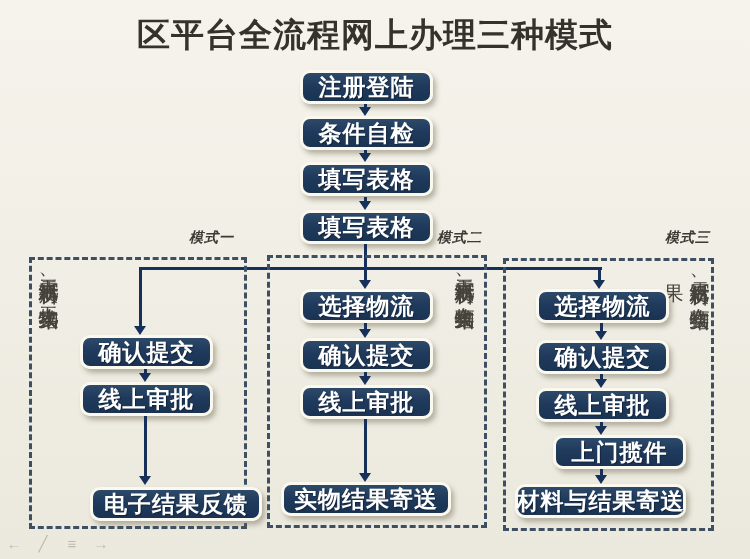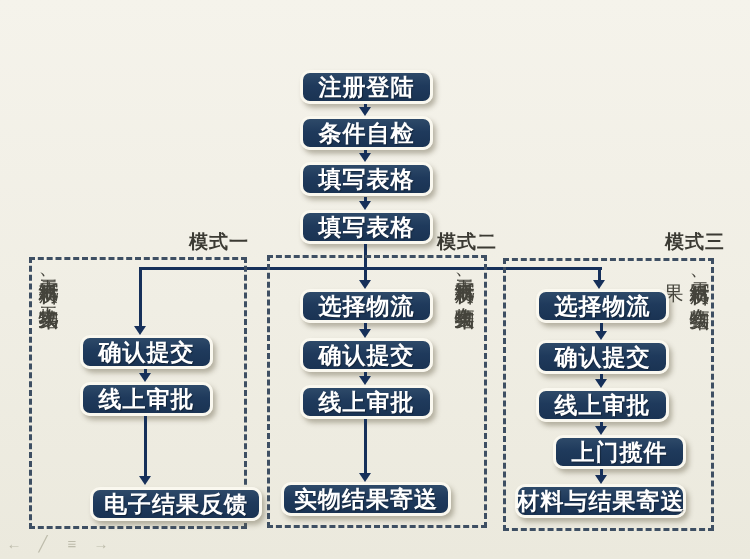--- a/index.html
+++ b/index.html
@@ -19,22 +19,22 @@
     border:3px solid #faf8ef; border-radius:10px;
     color:#ffffff; font-weight:bold; font-size:23px; letter-spacing:1px;
     display:flex; align-items:center; justify-content:center;
     box-shadow:3px 4px 5px rgba(110,104,82,0.45);
     text-shadow:1px 1px 1px rgba(0,0,0,0.35);
     white-space:nowrap;
     text-align:right;
   }
   .mode-frame { position:absolute; border:3px dashed #3e4f63; }
   .mode-label {
-    position:absolute; font-size:19px; font-weight:bold; color:#3b3a33;
-    letter-spacing:1px; white-space:nowrap;
+    position:absolute; font-size:14px; font-weight:bold; color:#3b3a33;
+    letter-spacing:1px; white-space:nowrap;font-style:italic;
   }
   .vtext {
     position:absolute; writing-mode:vertical-rl; text-orientation:upright;
     font-family:"Liberation Serif","DejaVu Serif",serif;
     font-size:20px; letter-spacing:1px; color:#45443c; white-space:nowrap;
   }
   .vline { position:absolute; width:3px; background:#16305a; }
   .hline { position:absolute; height:3px; background:#16305a; }
   .ahead {
     position:absolute; width:0; height:0;
@@ -45,20 +45,21 @@
     position:absolute; left:6px; top:535px; display:flex; gap:13px;
     font-size:15px; color:rgba(152,150,130,0.55); user-select:none;
   }
   .presenter span { width:16px; text-align:center; cursor:pointer; }
 </style>
 </head>
 <body>
 
 <div class="slide">
 
+  <div class="title">区平台全流程网上办理三种模式</div>
 
   <div class="step" style="left:300px;top:70px;width:133px;">注册登陆</div>
   <div class="step" style="left:300px;top:116px;width:133px;">条件自检</div>
   <div class="step" style="left:300px;top:162px;width:133px;">填写表格</div>
   <div class="step" style="left:300px;top:210px;width:133px;">填写表格</div>
 
   <div class="vline" style="left:364px;top:104px;height:6px;"></div>
   <div class="ahead" style="left:359px;top:107px;"></div>
   <div class="vline" style="left:364px;top:150px;height:6px;"></div>
   <div class="ahead" style="left:359px;top:153px;"></div>

